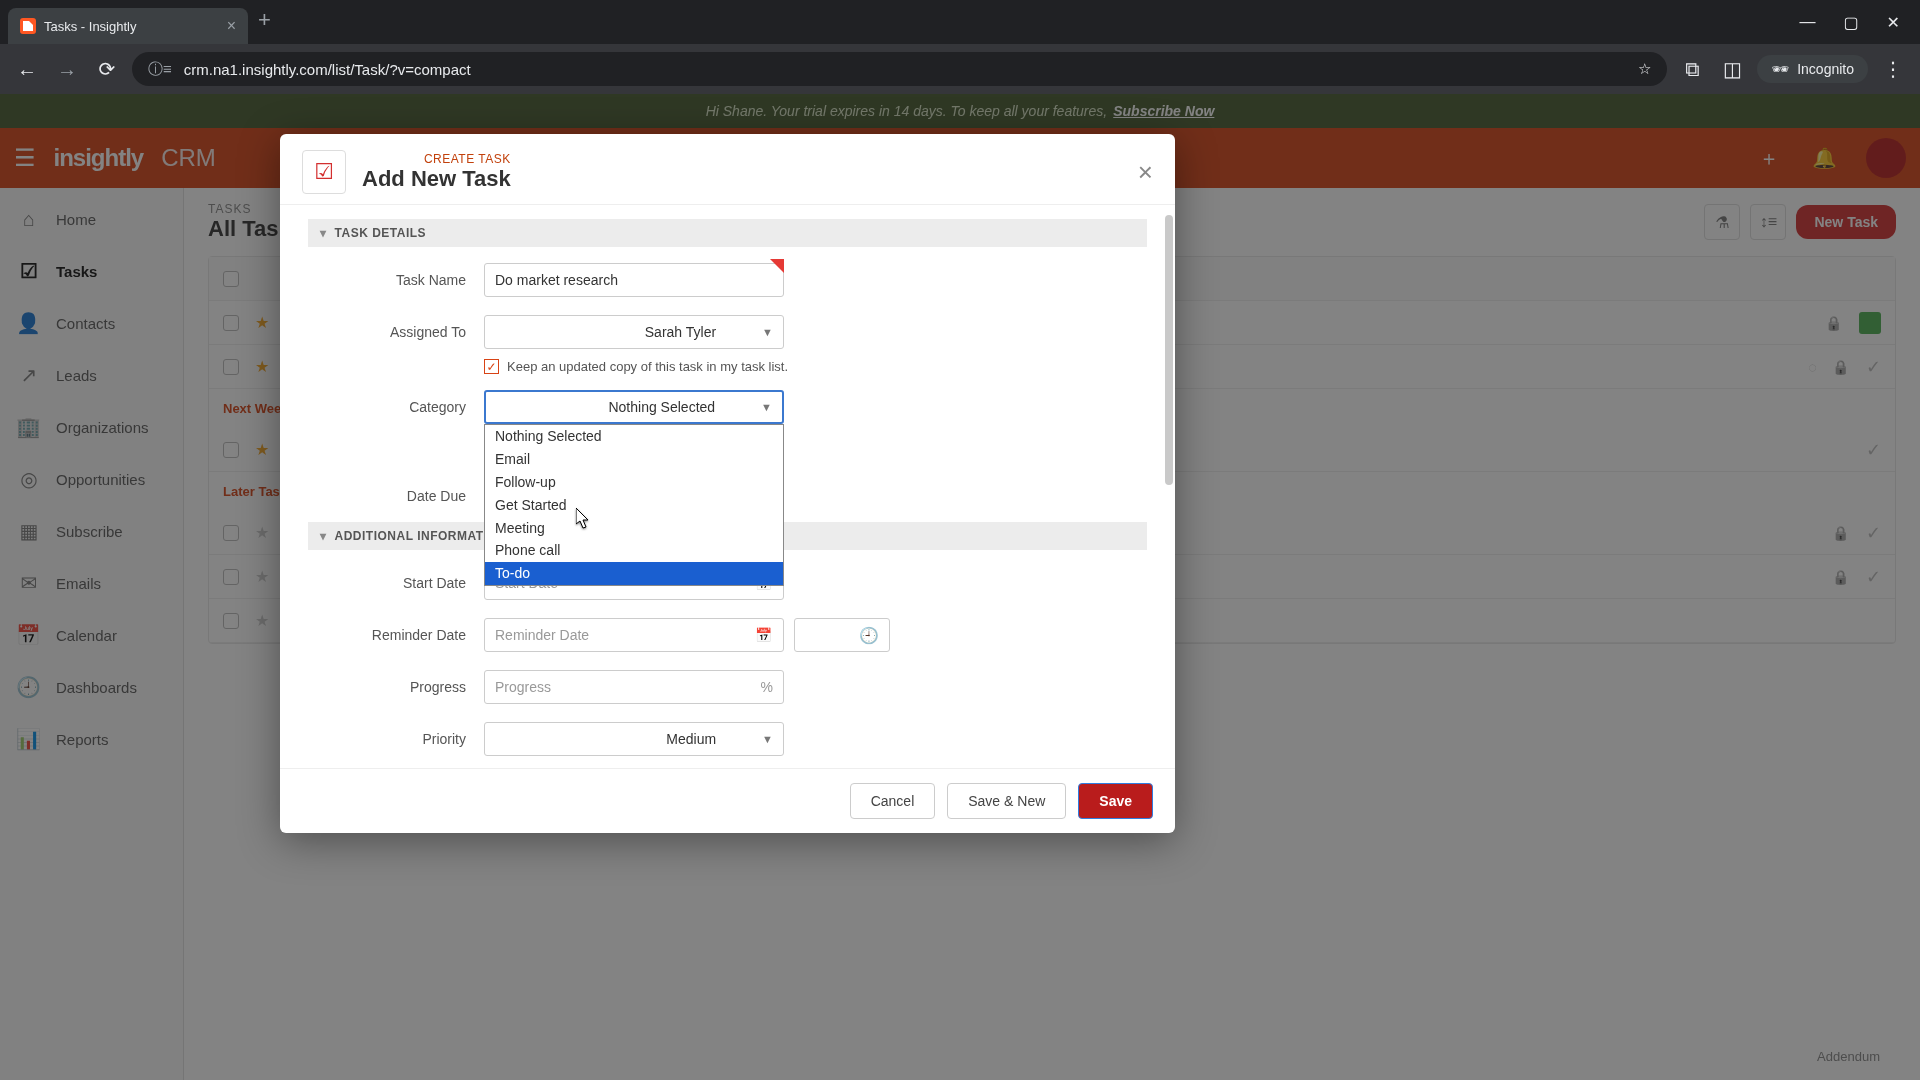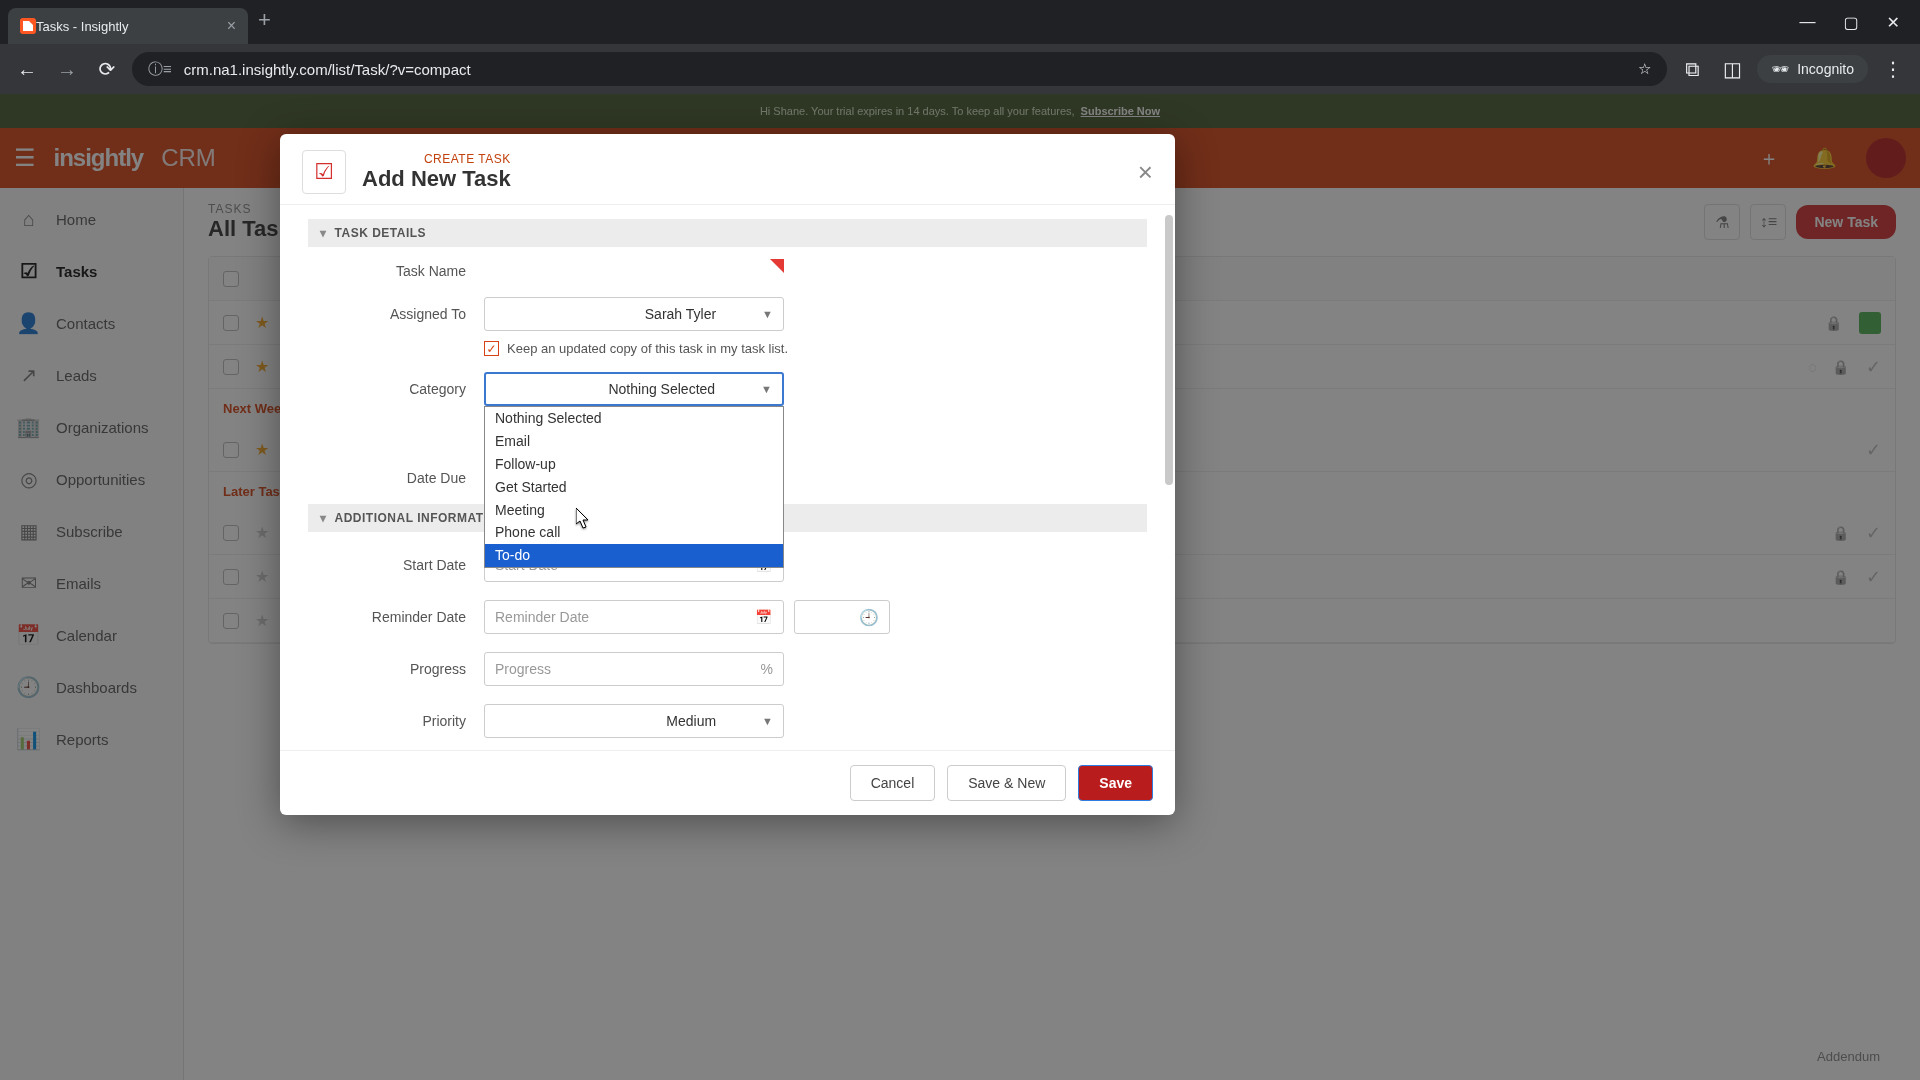--- a/index.html
+++ b/index.html
@@ -1,36 +1,36 @@
 <!DOCTYPE html>
 <html><head>
 <meta charset="utf-8">
 <style>
 * { box-sizing: border-box; margin: 0; padding: 0; font-family: "Segoe UI", Arial, sans-serif; }
 body { width: 1920px; height: 1080px; overflow: hidden; background: #fff; position: relative; }
 
 
 .browser-titlebar { height: 44px; background: #202124; display: flex; align-items: flex-end; }
-.browser-tab { display: flex; align-items: center; background: #3c4043; color: #e8eaed; height: 36px; padding: 2px 12px; border-radius: 8px 8px 0 0; margin-left: 8px; font-size: 13px; min-width: 240px; }
+.browser-tab { display: flex; align-items: center; gap: 8px; background: #3c4043; color: #e8eaed; height: 36px; padding: 2px 12px; border-radius: 8px 8px 0 0; margin-left: 8px; font-size: 13px; min-width: 240px; }
 .browser-tab .favicon { width: 16px; height: 16px; background: #ff5722; border-radius: 3px; position: relative; }
 .browser-tab .favicon::after { content:""; position:absolute; inset:3px; background:#fff; clip-path: polygon(0 0, 60% 0, 100% 40%, 100% 100%, 0 100%); }
 .browser-tab .tab-close { color:#9aa0a6; font-size: 16px; margin-left: auto; }
 .new-tab-btn { color:#9aa0a6; font-size: 22px; margin-left: 10px; align-self:center; padding-bottom:4px;}
 .win-controls { margin-left:auto; display:flex; gap:28px; padding-right:20px; color:#e8eaed; align-items:center; height:100%; font-size:16px;}
 .address-row { height: 50px; background:#35363a; display:flex; align-items:center; padding:0 12px; gap:10px; }
 .nav-icon { color:#9aa0a6; font-size:20px; width:30px; text-align:center; }
 .nav-icon.enabled { color:#e8eaed; }
 .url-pill { flex:1; background:#202124; border-radius:20px; height:34px; display:flex; align-items:center; padding:0 16px; color:#e8eaed; font-size:15px; gap:12px; }
 .url-pill .lead { color:#9aa0a6; }
 .url-right-icons { margin-left:auto; display:flex; gap:20px; color:#e8eaed; align-items:center;}
 .incog-pill { background:#3c4043; color:#e8eaed; border-radius:20px; padding:6px 14px; display:flex; gap:8px; align-items:center; font-size:14px;}
 
 
 .viewport { position: relative; height: calc(1080px - 44px - 50px); overflow:hidden; }
-.trial-banner { height: 34px; background:#455a2e; color:#dbe6c8; font-size:11px; display:flex; justify-content:center; align-items:center; gap:6px;}
+.trial-banner { height: 34px; background:#455a2e; color:#dbe6c8; font-size:14px; display:flex; justify-content:center; align-items:center; gap:6px;font-style:italic;}
 .trial-banner a { color:#fff; text-decoration:underline; font-weight:600;}
 
 .app-topbar { height: 60px; background:#d84315; display:flex; align-items:center; padding:0 14px; gap:18px; color:#fff;}
 .hamburger { font-size:24px; color:#fff; }
 .logo-txt { font-weight:700; font-size:24px; color:#fff; letter-spacing:-1px;}
 .crm-badge { font-size:24px; color:#fff; font-weight:300; opacity:.9;}
 .topbar-right { margin-left:auto; display:flex; gap:26px; align-items:center;}
 .topbar-icon { width:30px; height:30px; display:flex; align-items:center; justify-content:center; font-size:20px; color:#fff;}
 .avatar-circ { width:40px; height:40px; border-radius:50%; background:#b71c1c;}
 
@@ -298,20 +298,21 @@
     <div class="modal-body">
       <div class="modal-scroll"></div>
 
       <div class="section-h">
           <span class="caret">▾</span>
           <span>TASK DETAILS</span>
         </div>
 
       <div class="form-row">
         <label>Task Name</label>
+        <input class="txt-input" value="Do market research" style="">
         <span class="req-flag"></span>
       </div>
 
       <div class="form-row">
         <label>Assigned To</label>
         <div class="select-input">
             <span>Sarah Tyler</span>
             <span class="caret2">▼</span>
           </div>
       </div>

